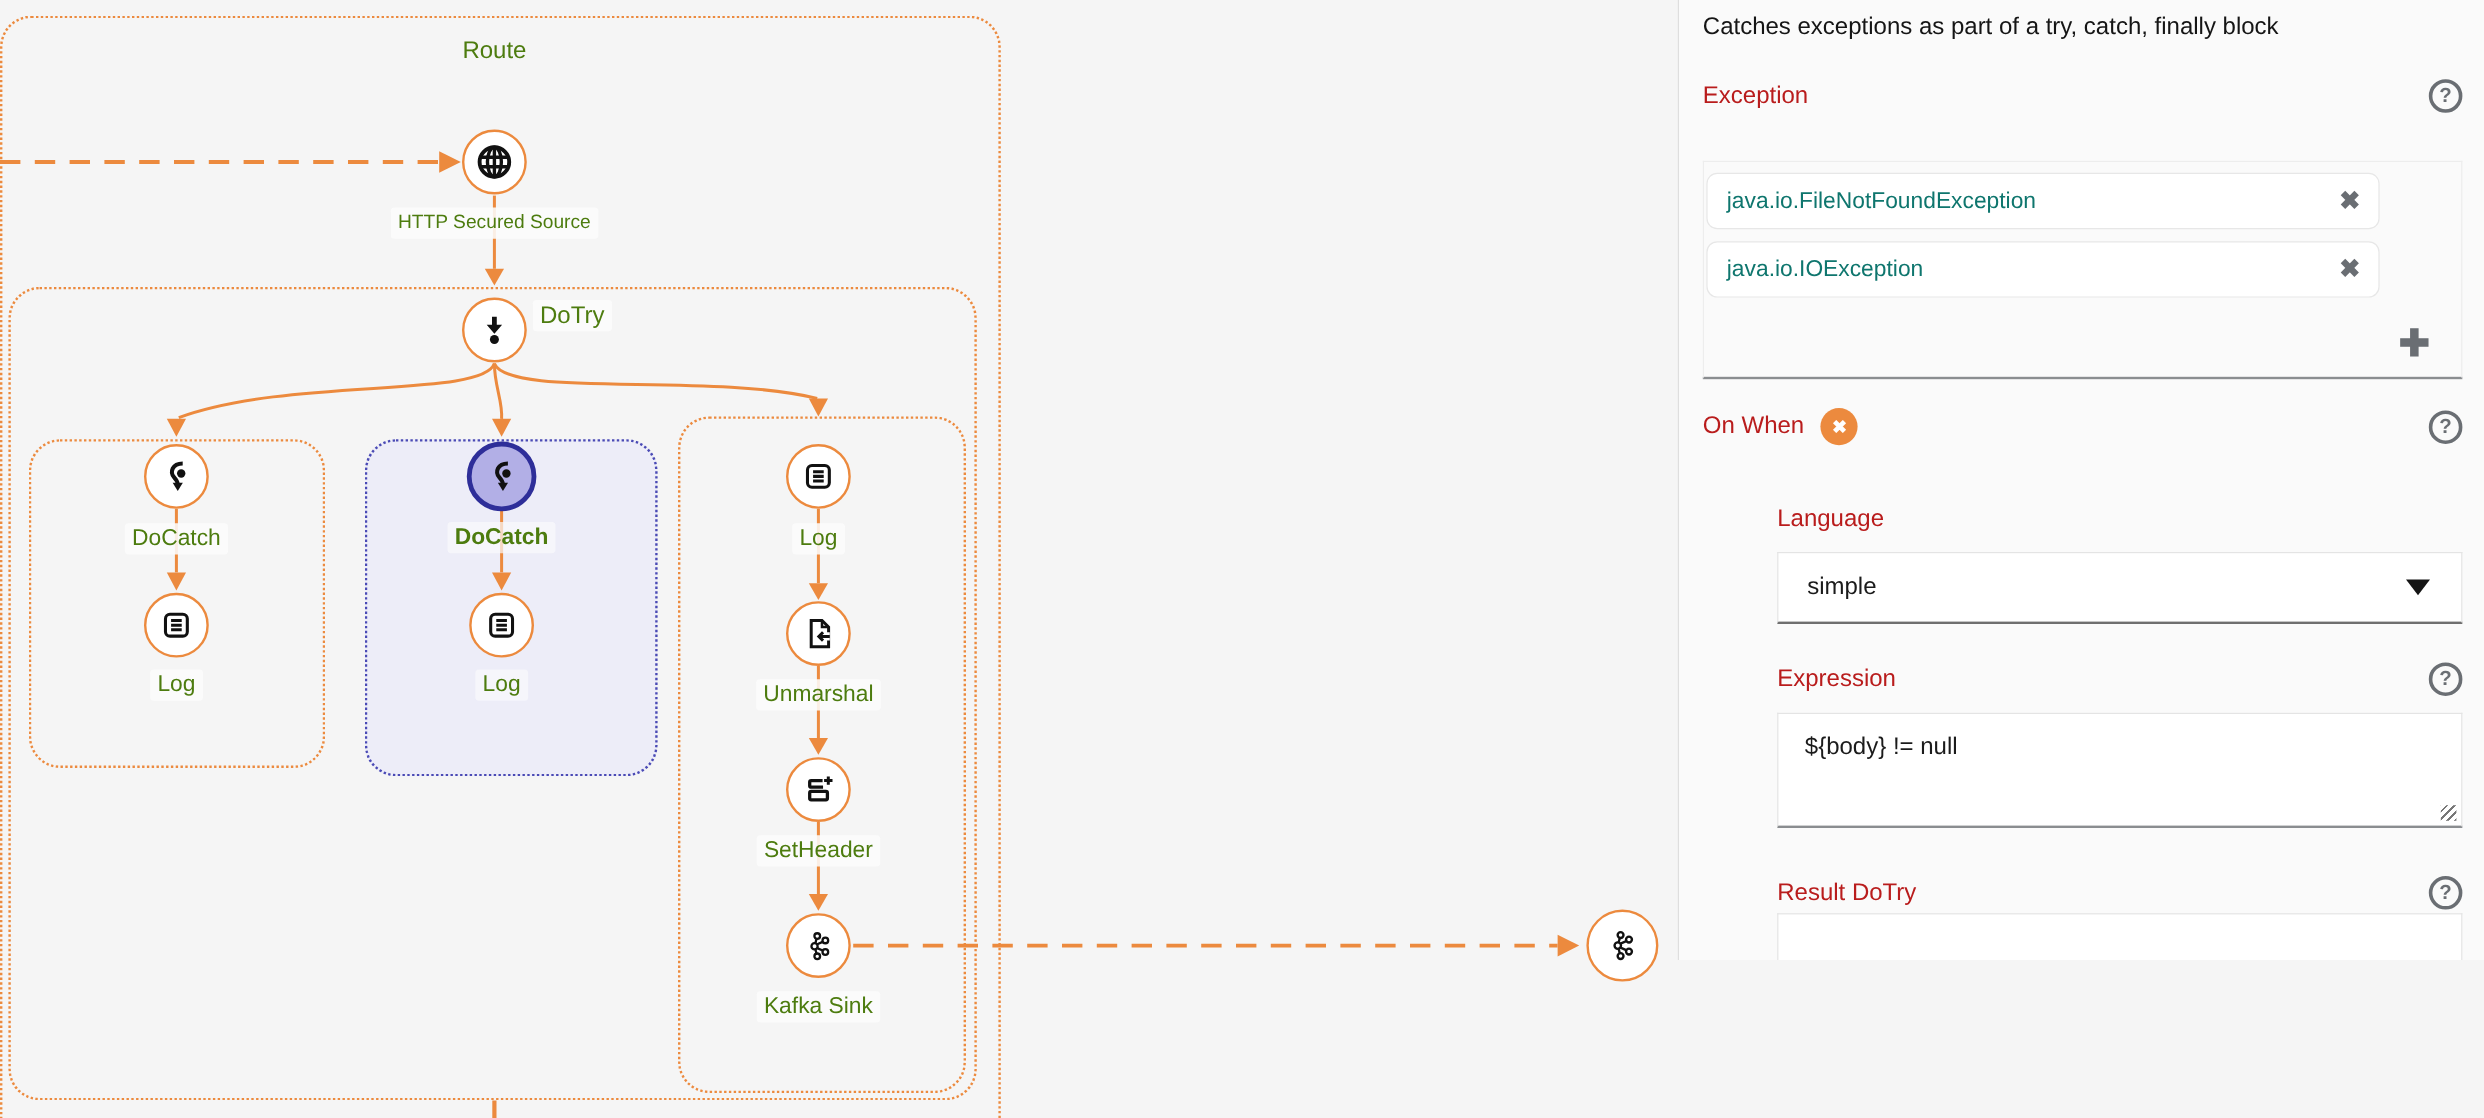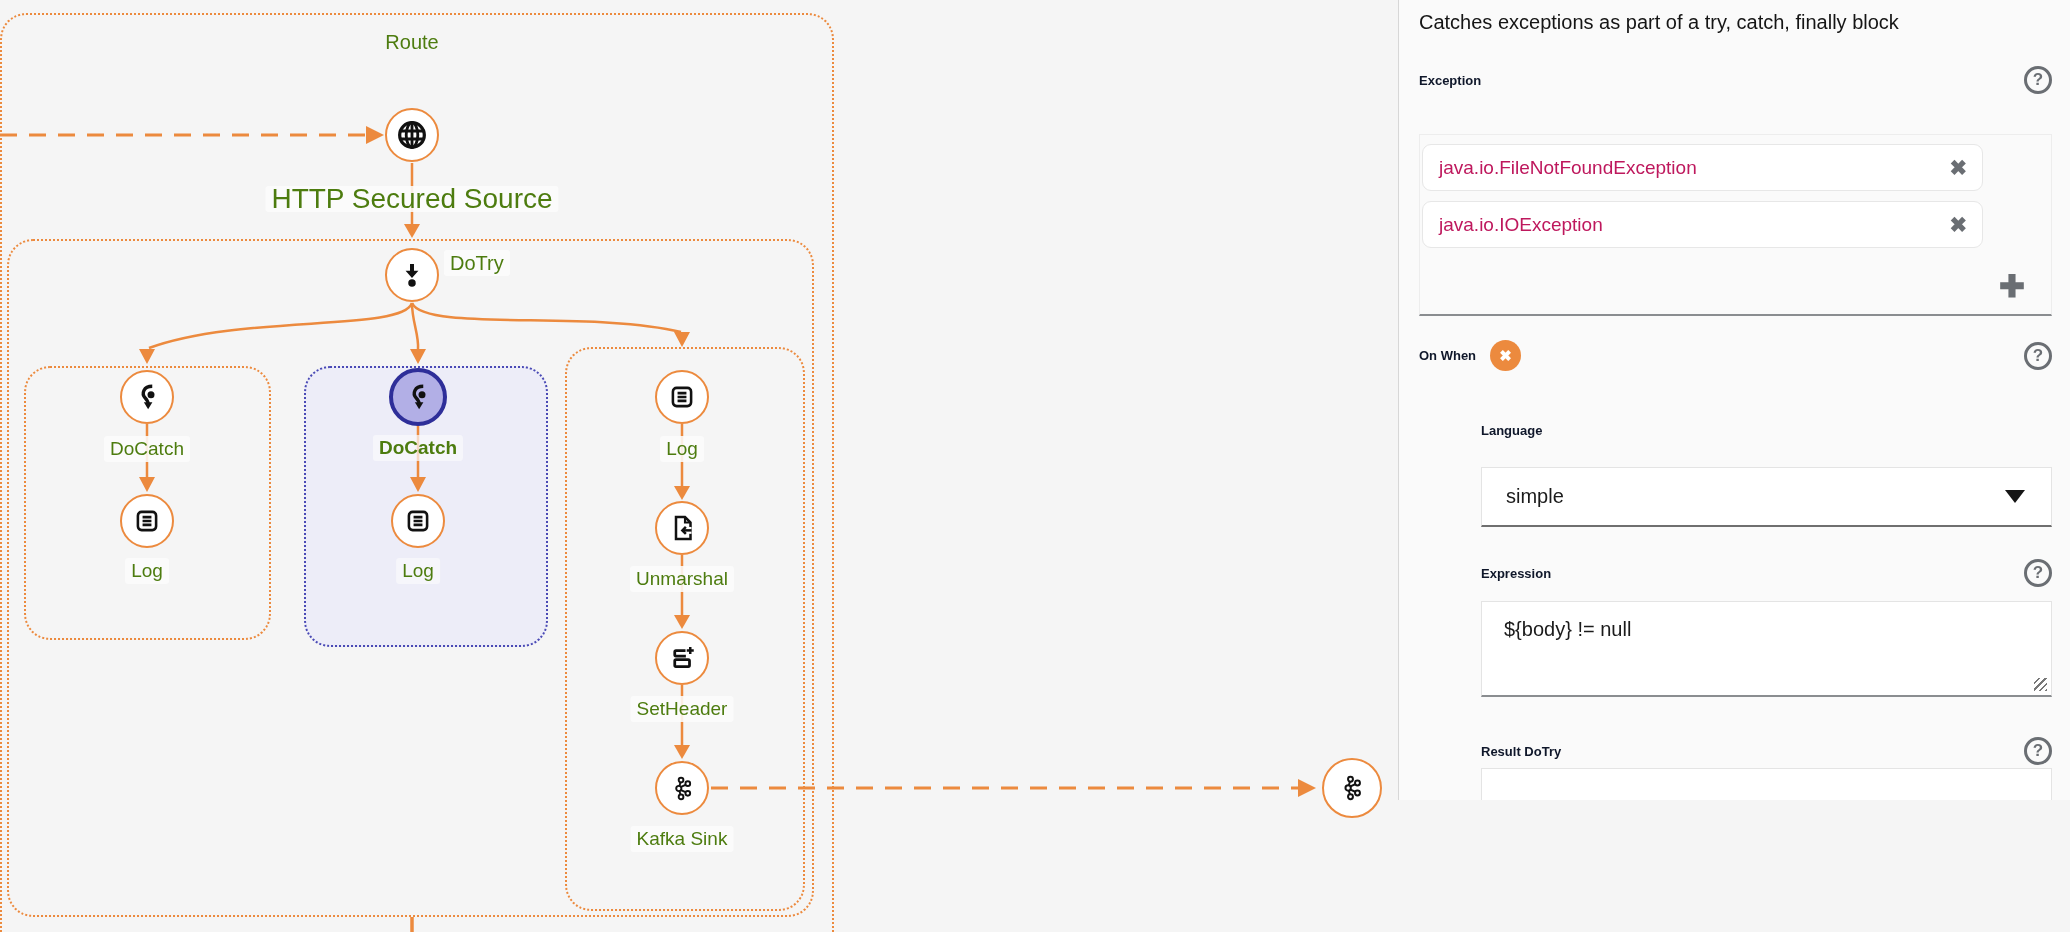--- a/index.html
+++ b/index.html
@@ -28,38 +28,38 @@
   .nlabel{position:absolute;transform:translateX(-50%);font-size:19px;line-height:24px;color:#4d7c0f;
           background:rgba(252,252,252,.88);padding:1px 6px;border-radius:3px;white-space:nowrap}
   .nlabel.bold{font-weight:bold}
   .nlabel.side{transform:none;background:rgba(252,252,252,.88)}
 
   
   .panel{width:672px;height:800px;background:#fafafa;border-left:1px solid #d7d7d7;
          padding:9px 18px 0 20px;flex:none;overflow:hidden}
   .desc{font-size:20px;line-height:27px;color:#151515}
   .frow{display:flex;align-items:center;justify-content:space-between}
-  .flabel{font-size:13px;font-weight:bold;color:#0f172a}
+  .flabel{font-size:20px;font-weight:normal;color:#b91c1c}
   .help{width:28px;height:28px;border-radius:50%;border:3px solid var(--gray-icon);color:var(--gray-icon);
         font-weight:bold;font-size:17px;display:inline-flex;align-items:center;justify-content:center;flex:none;background:transparent;cursor:pointer}
   .exc-head{margin-top:30px}
   .group{margin-top:40px;border:1px solid #ededed;border-bottom:2px solid var(--bd-dark);padding:9px 0 0 1px}
   .pill{height:47px;background:#fff;border:1px solid var(--bd-light);border-radius:9px;margin:0 68px 10px 1px;
         display:flex;align-items:center;justify-content:space-between;padding:0 15px 0 16px}
-  .pill-text{font-size:19px;color:#be185d}
+  .pill-text{font-size:19px;color:#0f766e}
   .xbtn{border:none;background:none;color:var(--gray-icon);font-size:21px;font-weight:bold;cursor:pointer;line-height:1}
   .addrow{height:56px;display:flex;align-items:center;justify-content:flex-end;padding-right:26px}
   .addbtn{border:none;background:none;color:var(--gray-icon);font-size:31px;font-weight:bold;cursor:pointer;line-height:1}
   .onwhen{margin-top:24px}
   .onwhen-left{display:flex;align-items:center;gap:14px}
   .badge{width:31px;height:31px;border-radius:50%;background:var(--orange);color:#fff;font-size:15px;font-weight:bold;
          display:inline-flex;align-items:center;justify-content:center;cursor:pointer;border:none}
   .nested{margin-left:62px}
   .sub{margin-top:50px}
-  .selectbox{margin-top:28px;height:60px;background:#fff;border:1px solid #e4e4e4;border-bottom:2px solid #6f6f6f;
+  .selectbox{margin-top:16px;height:60px;background:#fff;border:1px solid #e4e4e4;border-bottom:2px solid #6f6f6f;
              display:flex;align-items:center;justify-content:space-between;padding:0 26px 0 24px;cursor:pointer}
   .selectbox .val{font-size:20px}
   .caret{width:0;height:0;border-left:10px solid transparent;border-right:10px solid transparent;border-top:13px solid #151515}
   .textarea{position:relative;margin-top:14px;height:96px;background:#fff;border:1px solid #e4e4e4;border-bottom:2px solid var(--bd-dark);
             padding:16px 0 0 22px;font-size:20px;cursor:text}
   .resize{position:absolute;right:4px;bottom:4px;width:13px;height:13px;
           background:repeating-linear-gradient(135deg,transparent 0 3px,#777 3px 4.6px)}
   .textinput{margin-top:3px;height:54px;background:#fff;border:1px solid #e4e4e4;border-bottom:2px solid var(--bd-dark);cursor:text}
   .rt{margin-top:40px}
   .trim{margin-top:40px}
@@ -196,21 +196,21 @@
         <path d="M10.2 6.4L9.3 9.8M9.3 14.2l.9 3.4M10.7 10.6l4-1.8M10.7 13.4l4 1.8" fill="none"></path>
         <circle cx="10.7" cy="4.5" r="2.1"></circle>
         <circle cx="8.7" cy="12" r="2.3"></circle>
         <circle cx="10.7" cy="19.5" r="2.1"></circle>
         <circle cx="16.7" cy="7.7" r="2.1"></circle>
         <circle cx="16.7" cy="16.3" r="2.1"></circle>
       </svg>
     </div>
 
     <div class="nlabel" style="left:412px;top:29px;font-size:20px;background:none">Route</div>
-    <div class="nlabel" style="left:412px;top:186px;font-size:28px">HTTP Secured Source</div>
+    <div class="nlabel" style="left:412px;top:173px;font-size:16px">HTTP Secured Source</div>
     <div class="nlabel side" style="left:444px;top:250px;font-size:20px">DoTry</div>
     <div class="nlabel" style="left:147px;top:436px">DoCatch</div>
     <div class="nlabel bold" style="left:418px;top:435px;background:rgba(250,250,252,.7)">DoCatch</div>
     <div class="nlabel" style="left:147px;top:558px">Log</div>
     <div class="nlabel" style="left:418px;top:558px;background:rgba(250,250,252,.7)">Log</div>
     <div class="nlabel" style="left:682px;top:436px">Log</div>
     <div class="nlabel" style="left:682px;top:566px">Unmarshal</div>
     <div class="nlabel" style="left:682px;top:696px">SetHeader</div>
     <div class="nlabel" style="left:682px;top:826px">Kafka Sink</div>
   </div>

